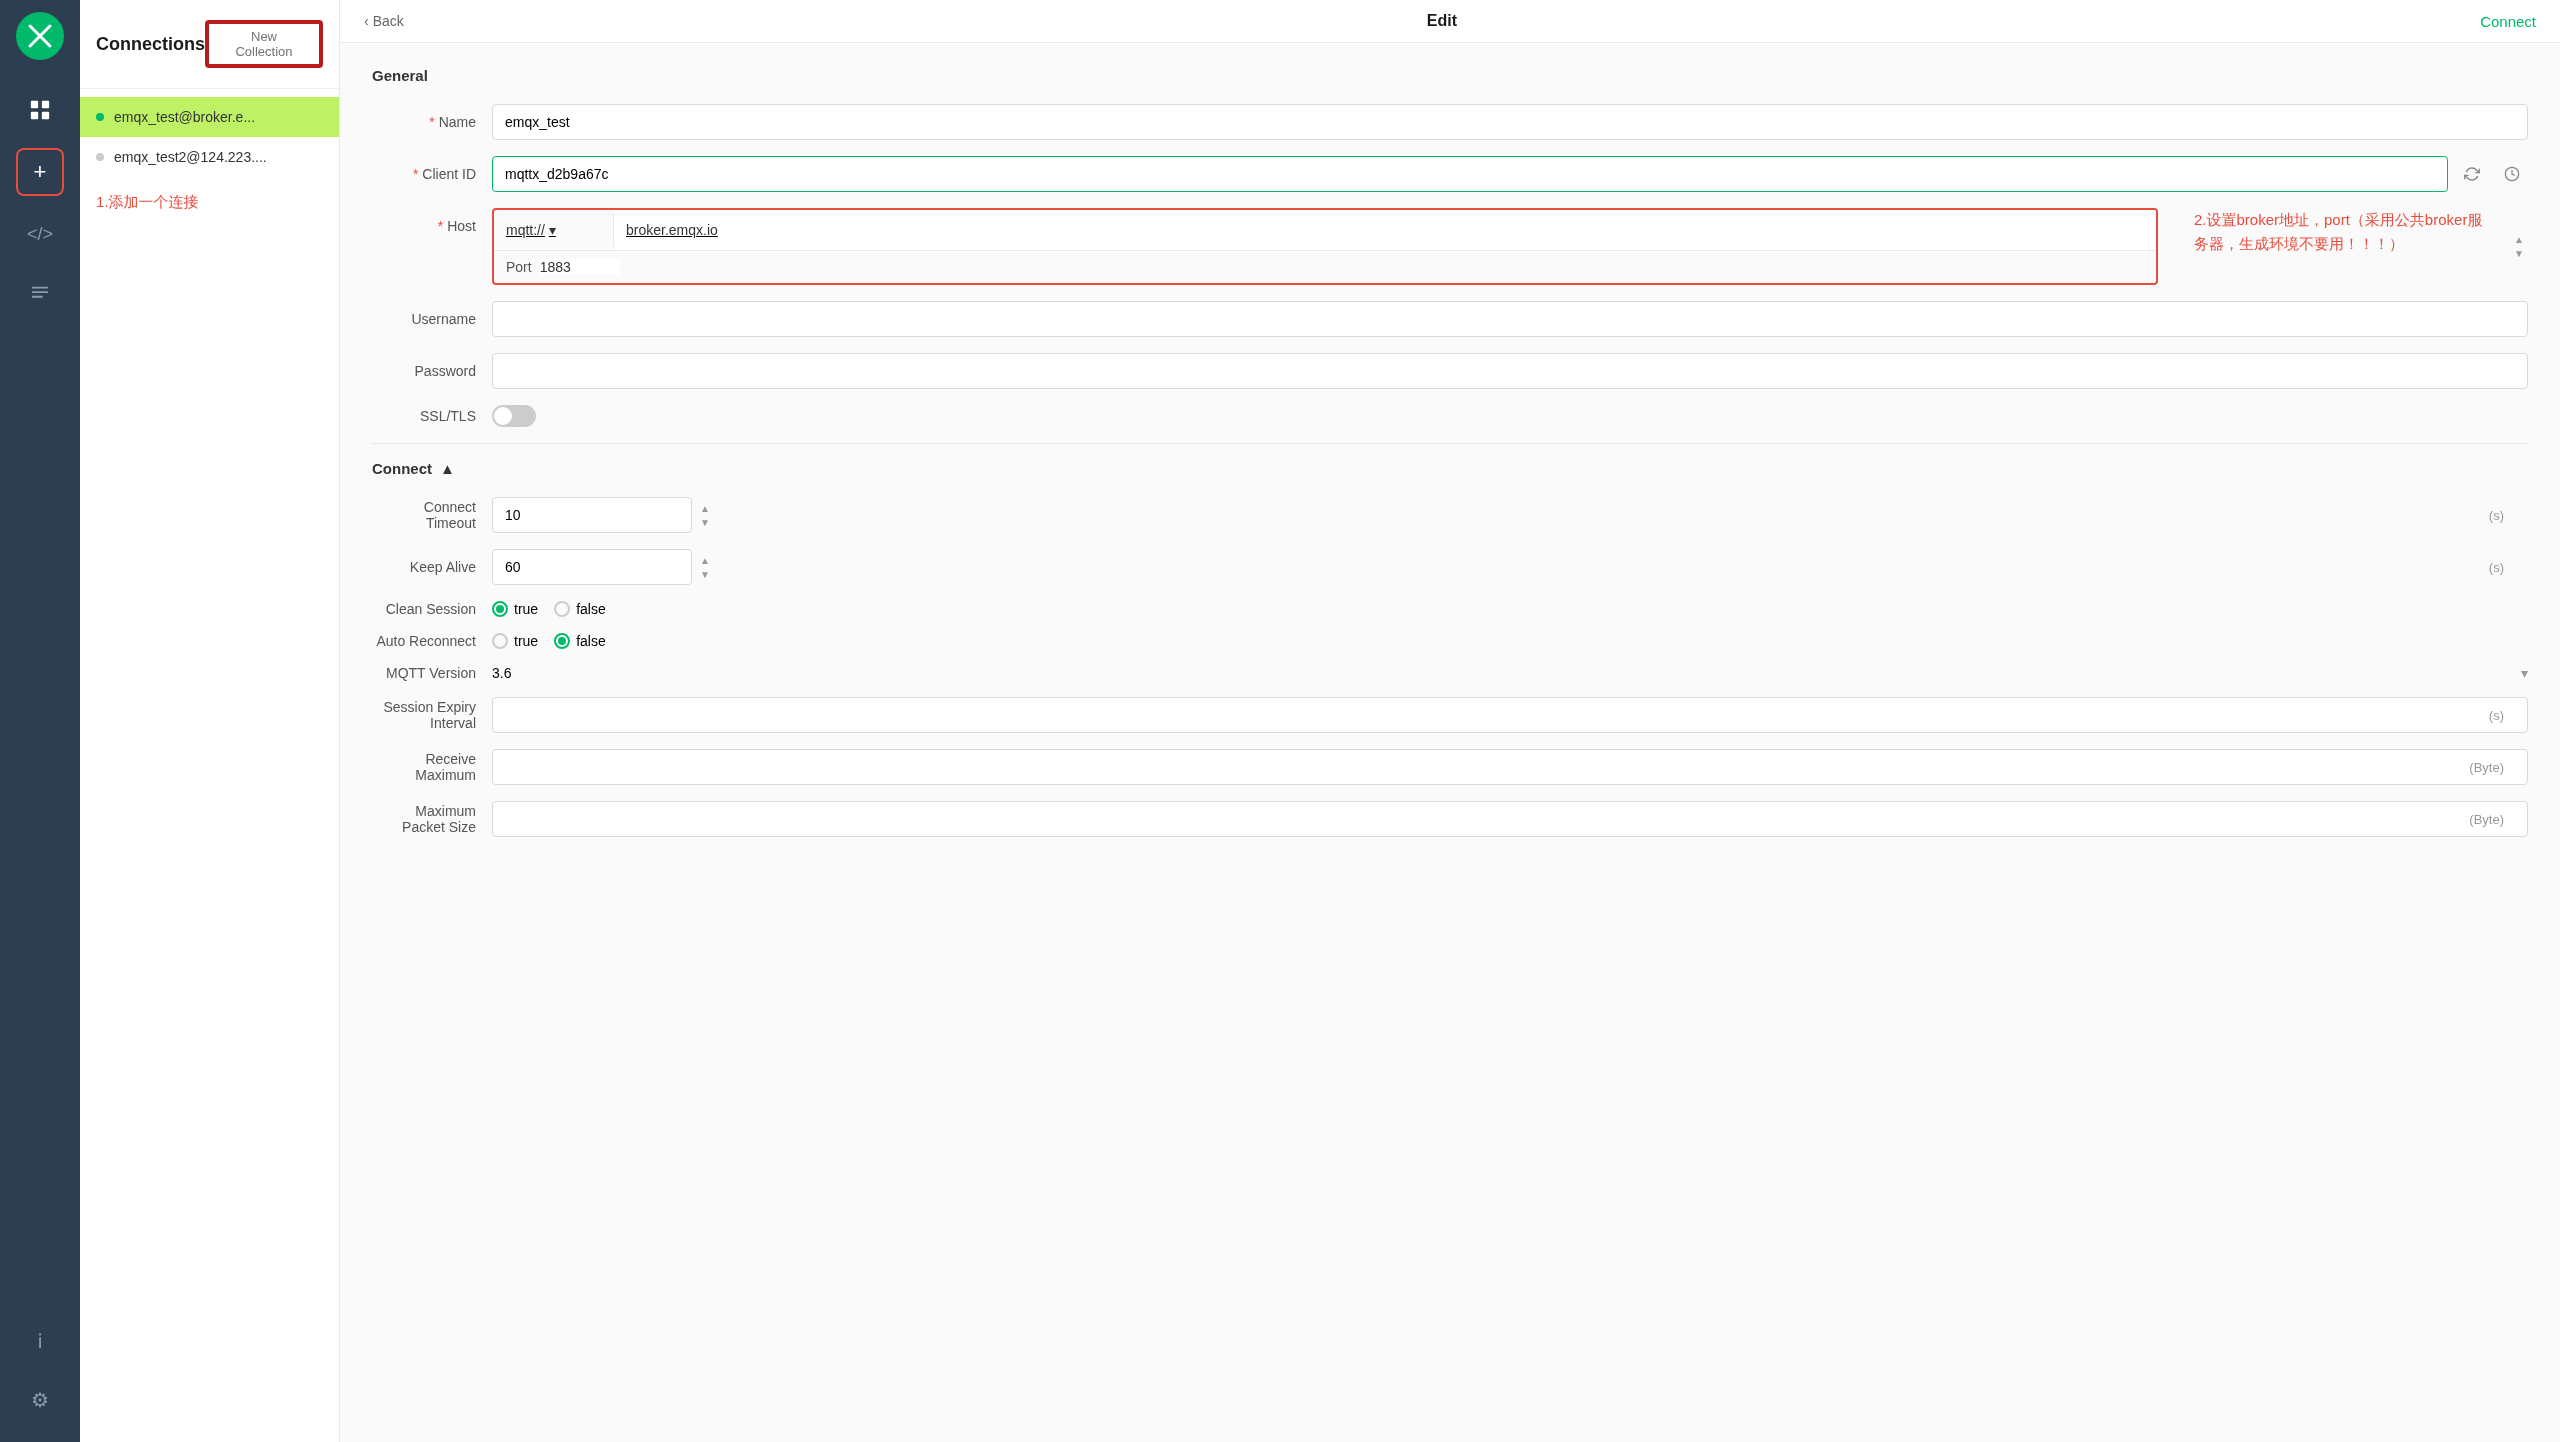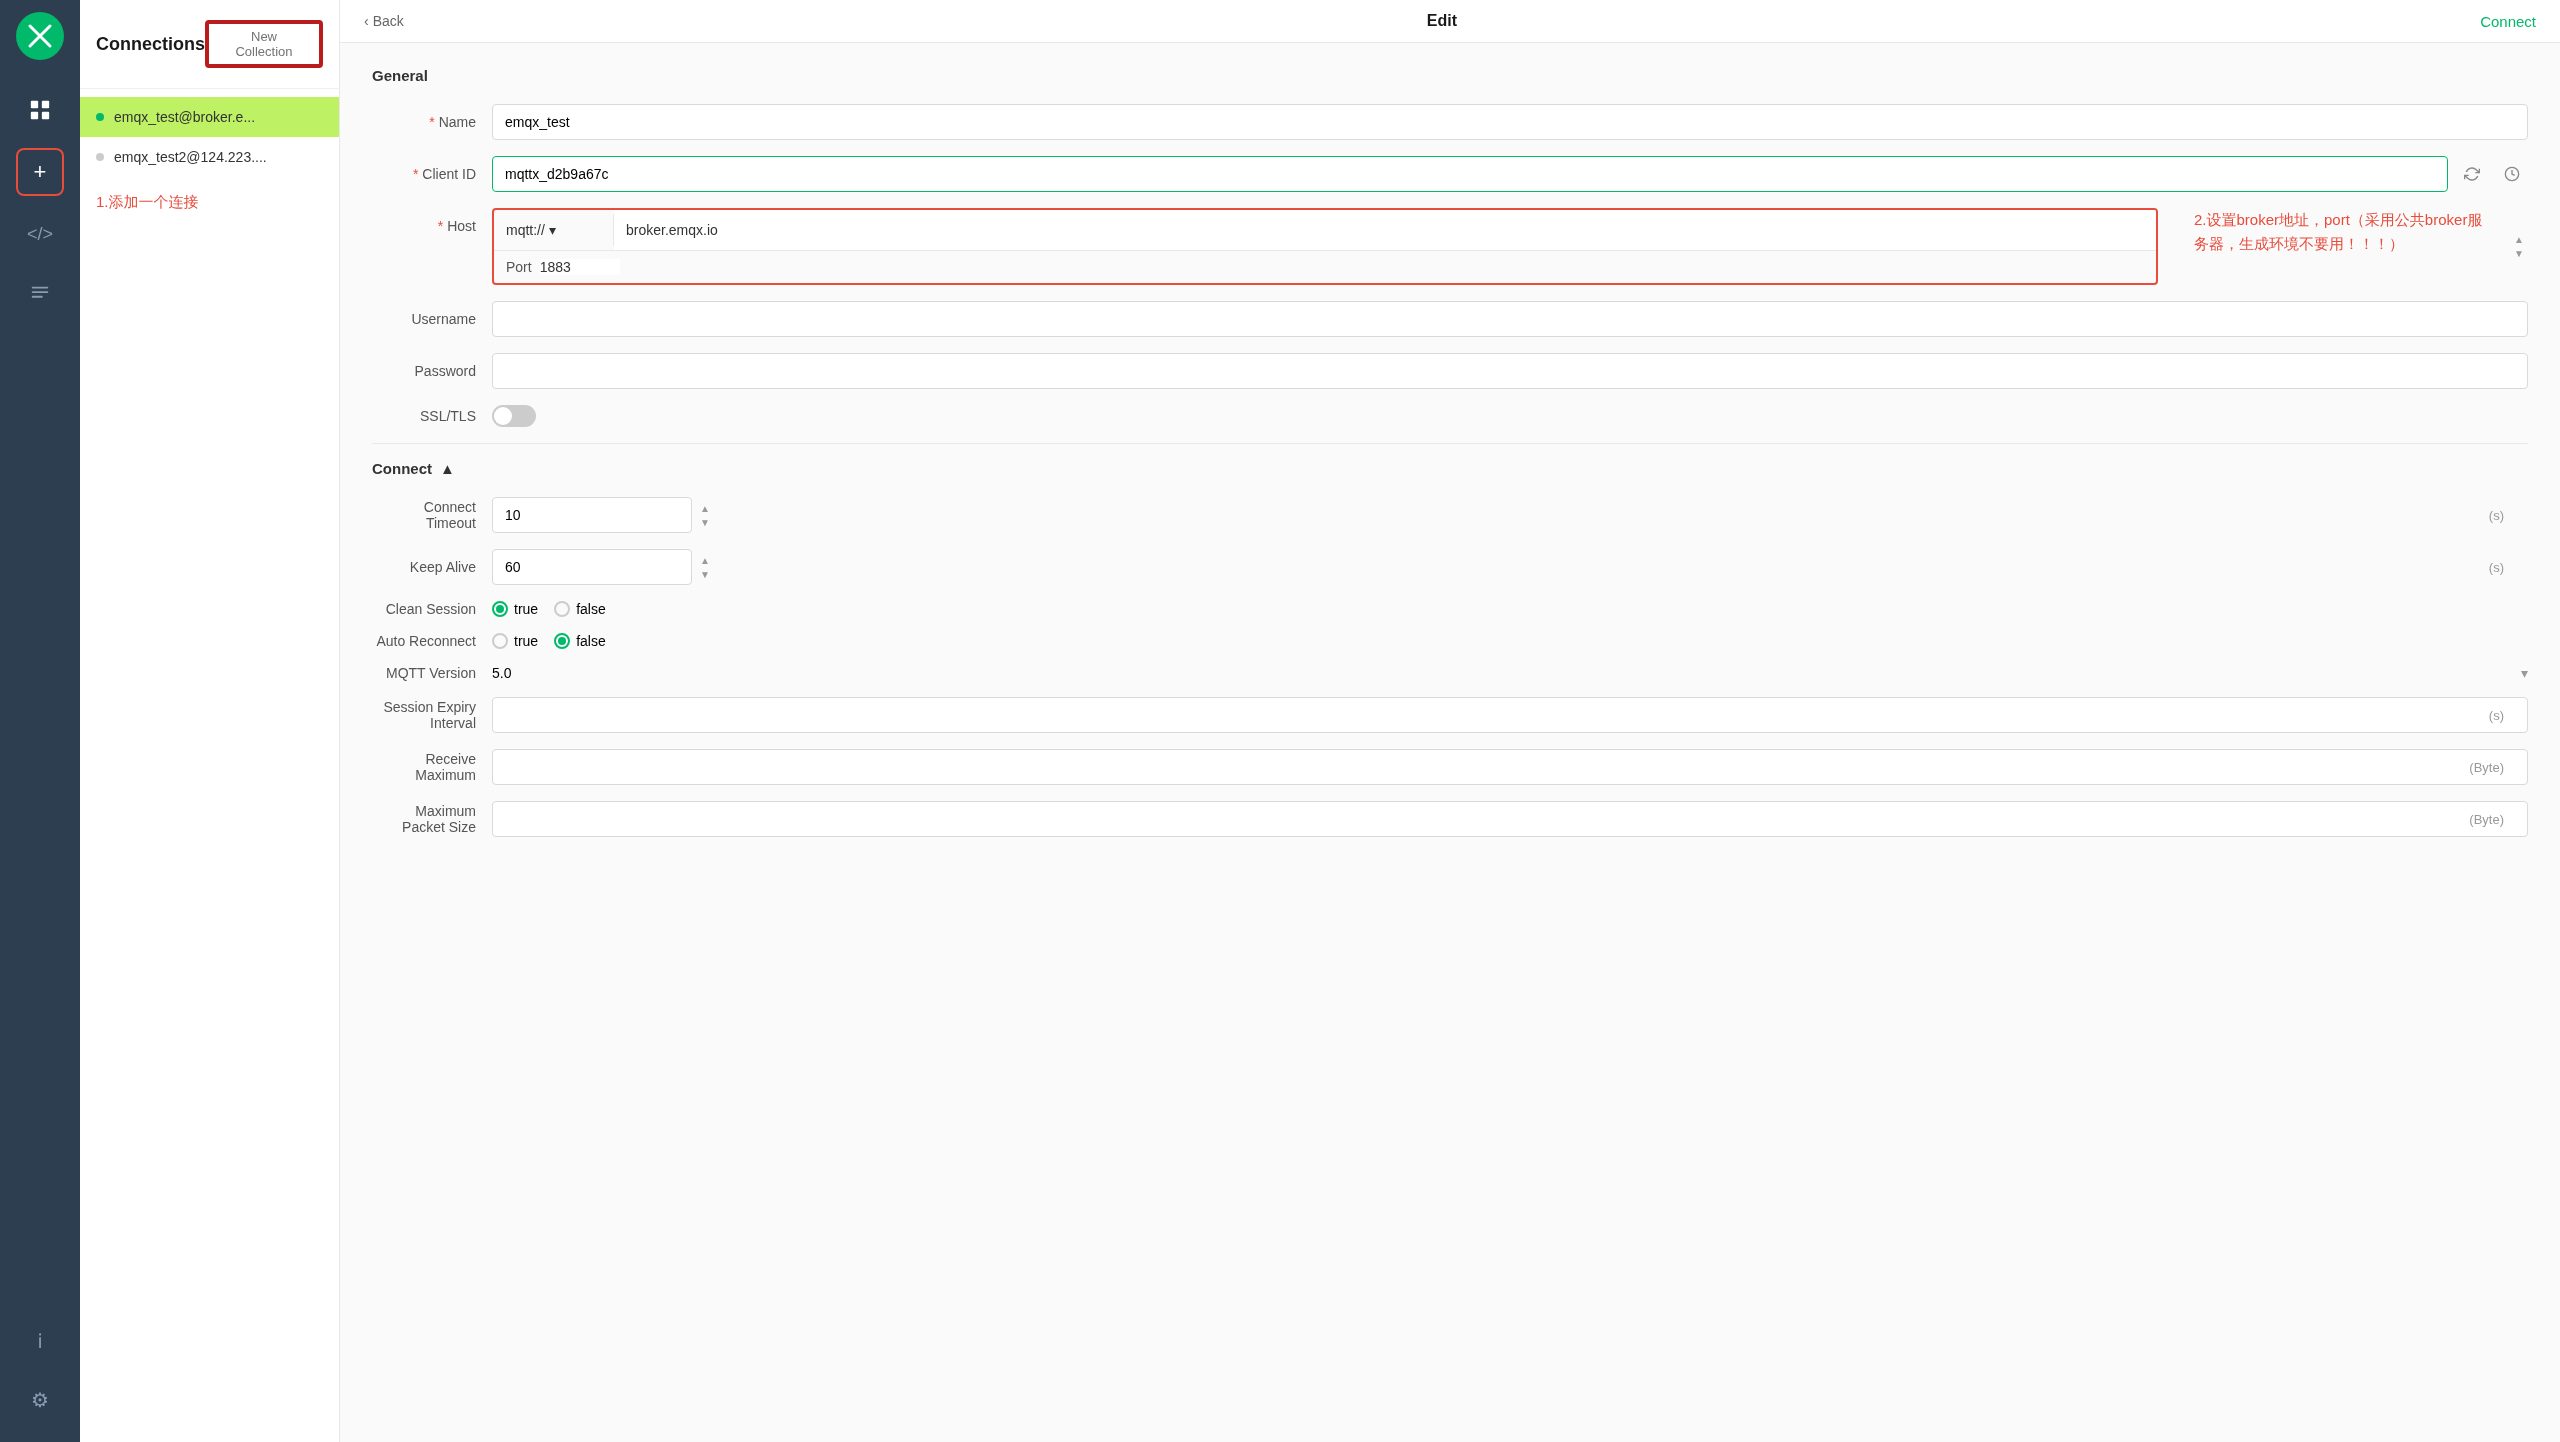--- a/index.html
+++ b/index.html
@@ -217,20 +217,21 @@
     .host-port-box {
       flex: 1;
       border: 2px solid #e74c3c;
       border-radius: 4px;
       overflow: hidden;
     }
     .host-row {
       display: flex;
       align-items: center;
       border-bottom: 1px solid #e8e8e8;
+      text-decoration: underline;
     }
     .host-protocol {
       display: flex;
       align-items: center;
       gap: 4px;
       padding: 8px 12px;
       border-right: 1px solid #e8e8e8;
       color: #333;
       font-size: 14px;
       cursor: pointer;
@@ -544,21 +545,21 @@
         <div class="radio-option">
           <div class="radio-dot checked"></div>
           <span>false</span>
         </div>
       </div>
     </div>
 
     <div class="form-row">
       <label class="form-label">MQTT Version</label>
       <div style="flex:1; display:flex; align-items:center; justify-content:space-between;">
-        <span>5.0</span>
+        <span>3.6</span>
         <span style="color:#999;">▾</span>
       </div>
     </div>
 
     <div class="form-row form-row-relative">
       <label class="form-label">Session Expiry Interval</label>
       <input class="form-input" type="text" value="" style="">
       <span class="unit-label">(s)</span>
     </div>
 

